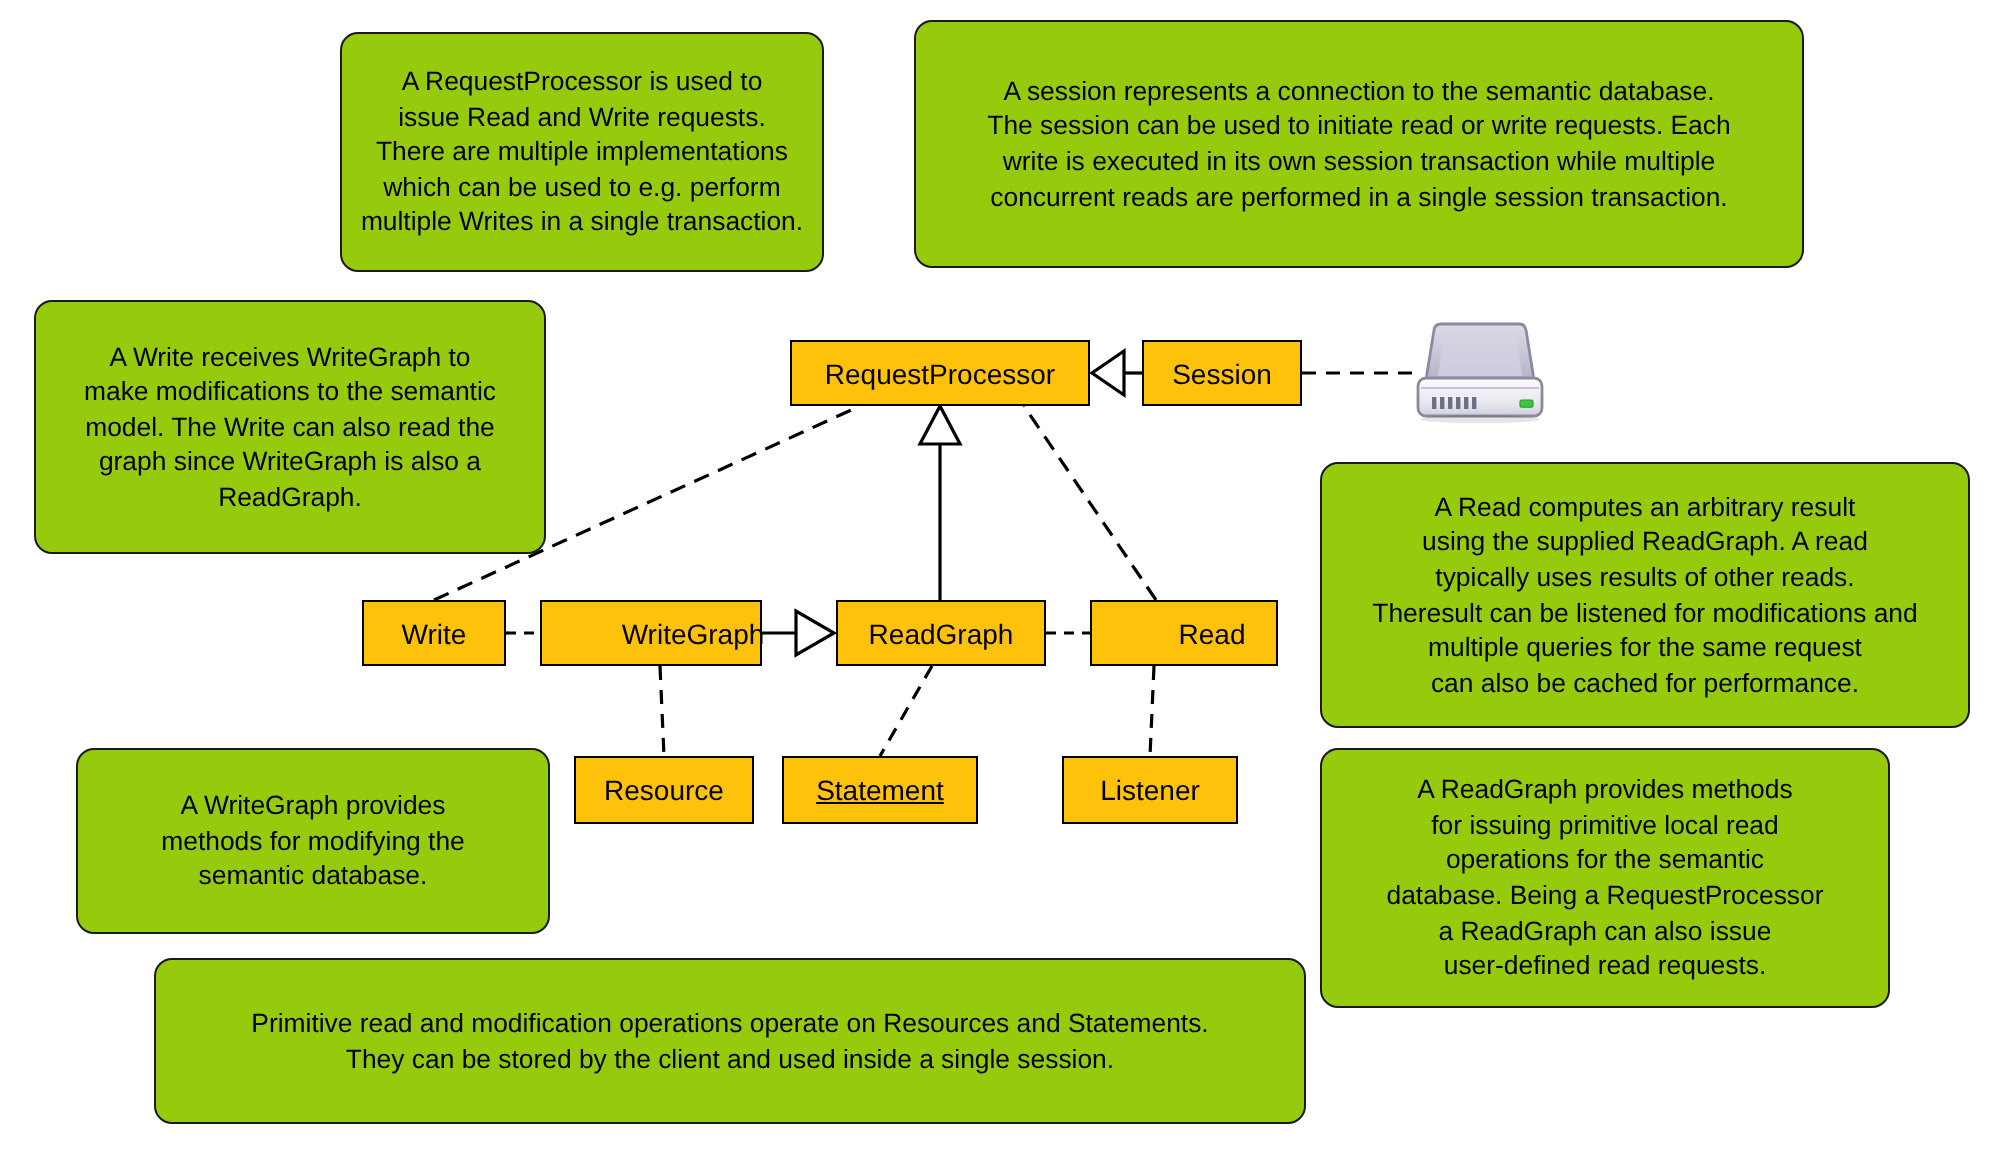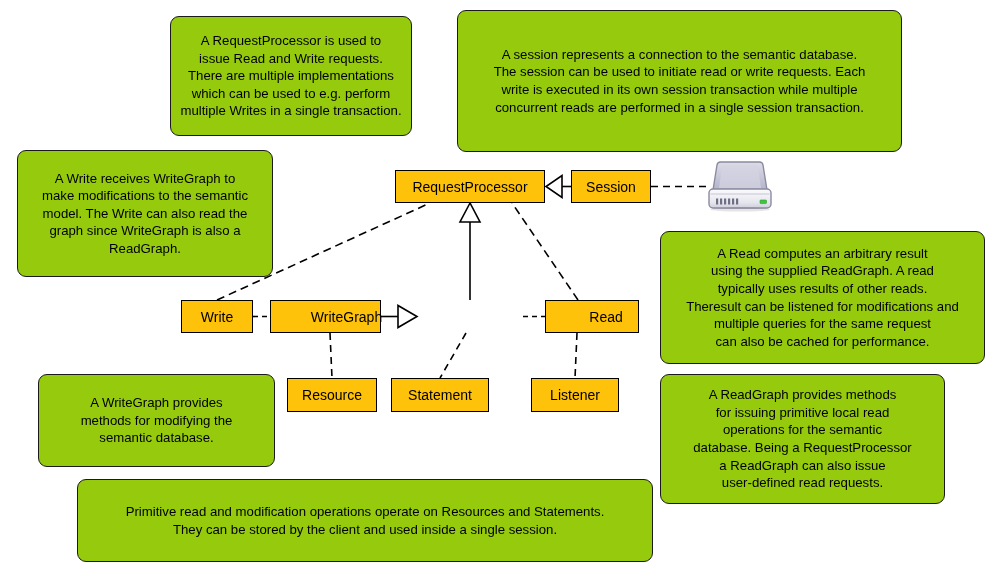--- a/index.html
+++ b/index.html
@@ -117,21 +117,21 @@
     <g>
       <line x1="577" y1="333" x2="575" y2="378" stroke="#000" stroke-width="1.6" stroke-dasharray="7,5"></line>
     </g>
   </svg>
 
   <div class="note" style="left: 170px; top: 16px; width: 242px; height: 120px; background: rgb(150, 203, 13);">A RequestProcessor is used to
 issue Read and Write requests.
 There are multiple implementations
 which can be used to e.g. perform
 multiple Writes in a single transaction.</div>
-  <div class="note" style="left: 457px; top: 10px; width: 445px; height: 142px; background: rgb(150, 203, 13);">A session represents a connection to the semantic database.
+  <div class="note" style="left: 457px; top: 10px; width: 445px; height: 124px; background: rgb(150, 203, 13);">A session represents a connection to the semantic database.
 The session can be used to initiate read or write requests. Each
 write is executed in its  own session transaction while multiple
 concurrent reads are performed in a single session transaction.</div>
   <div class="note" style="left: 17px; top: 150px; width: 256px; height: 127px; background: rgb(150, 203, 13);">A Write receives WriteGraph to
 make modifications to the semantic
 model. The Write can also read the
 graph since WriteGraph is also a
 ReadGraph.</div>
   <div class="note" style="left: 38px; top: 374px; width: 237px; height: 93px; background: rgb(150, 203, 13);">A WriteGraph provides
 methods for modifying the
@@ -148,23 +148,24 @@
 database. Being a RequestProcessor
 a ReadGraph can also issue
 user-defined read requests.</div>
   <div class="note" style="left: 77px; top: 479px; width: 576px; height: 83px; background: rgb(150, 203, 13);">Primitive read and modification operations operate on Resources and Statements.
 They can be stored by the client and used inside a single session.</div>
 
   <div class="cls" style="left: 395px; top: 170px; width: 150px; height: 33px; background: rgb(255, 194, 10);">RequestProcessor</div>
   <div class="cls" style="left: 571px; top: 170px; width: 80px; height: 33px; background: rgb(255, 194, 10);">Session</div>
   <div class="cls" style="left: 181px; top: 300px; width: 72px; height: 33px; background: rgb(255, 194, 10);">Write</div>
   <div class="cls" style="left: 270px; top: 300px; width: 111px; height: 33px; background: rgb(255, 194, 10); padding-left: 42px;">WriteGraph</div>
+  <div class="cls" style="left: 418px; top: 300px; width: 105px; height: 33px; background: rgb(255, 194, 10);">ReadGraph</div>
   <div class="cls" style="left: 545px; top: 300px; width: 94px; height: 33px; background: rgb(255, 194, 10); padding-left: 28px;">Read</div>
   <div class="cls" style="left: 287px; top: 378px; width: 90px; height: 34px; background: rgb(255, 194, 10);">Resource</div>
-  <div class="cls" style="left: 391px; top: 378px; width: 98px; height: 34px; background: rgb(255, 194, 10);">Statement</div>
+  <div class="cls" style="left: 391px; top: 378px; width: 98px; height: 34px; background: rgb(255, 194, 10); text-decoration: underline;">Statement</div>
   <div class="cls" style="left: 531px; top: 378px; width: 88px; height: 34px; background: rgb(255, 194, 10);">Listener</div>
 
   <svg id="disk-icon" viewBox="0 0 70 52" xmlns="http://www.w3.org/2000/svg">
     <defs>
       <linearGradient id="lidGrad" x1="0" y1="0" x2="0" y2="1">
         <stop offset="0%" stop-color="#dcdce8"></stop>
         <stop offset="55%" stop-color="#c6c6d8"></stop>
         <stop offset="100%" stop-color="#b4b4ca"></stop>
       </linearGradient>
       <linearGradient id="baseGrad" x1="0" y1="0" x2="0" y2="1">

